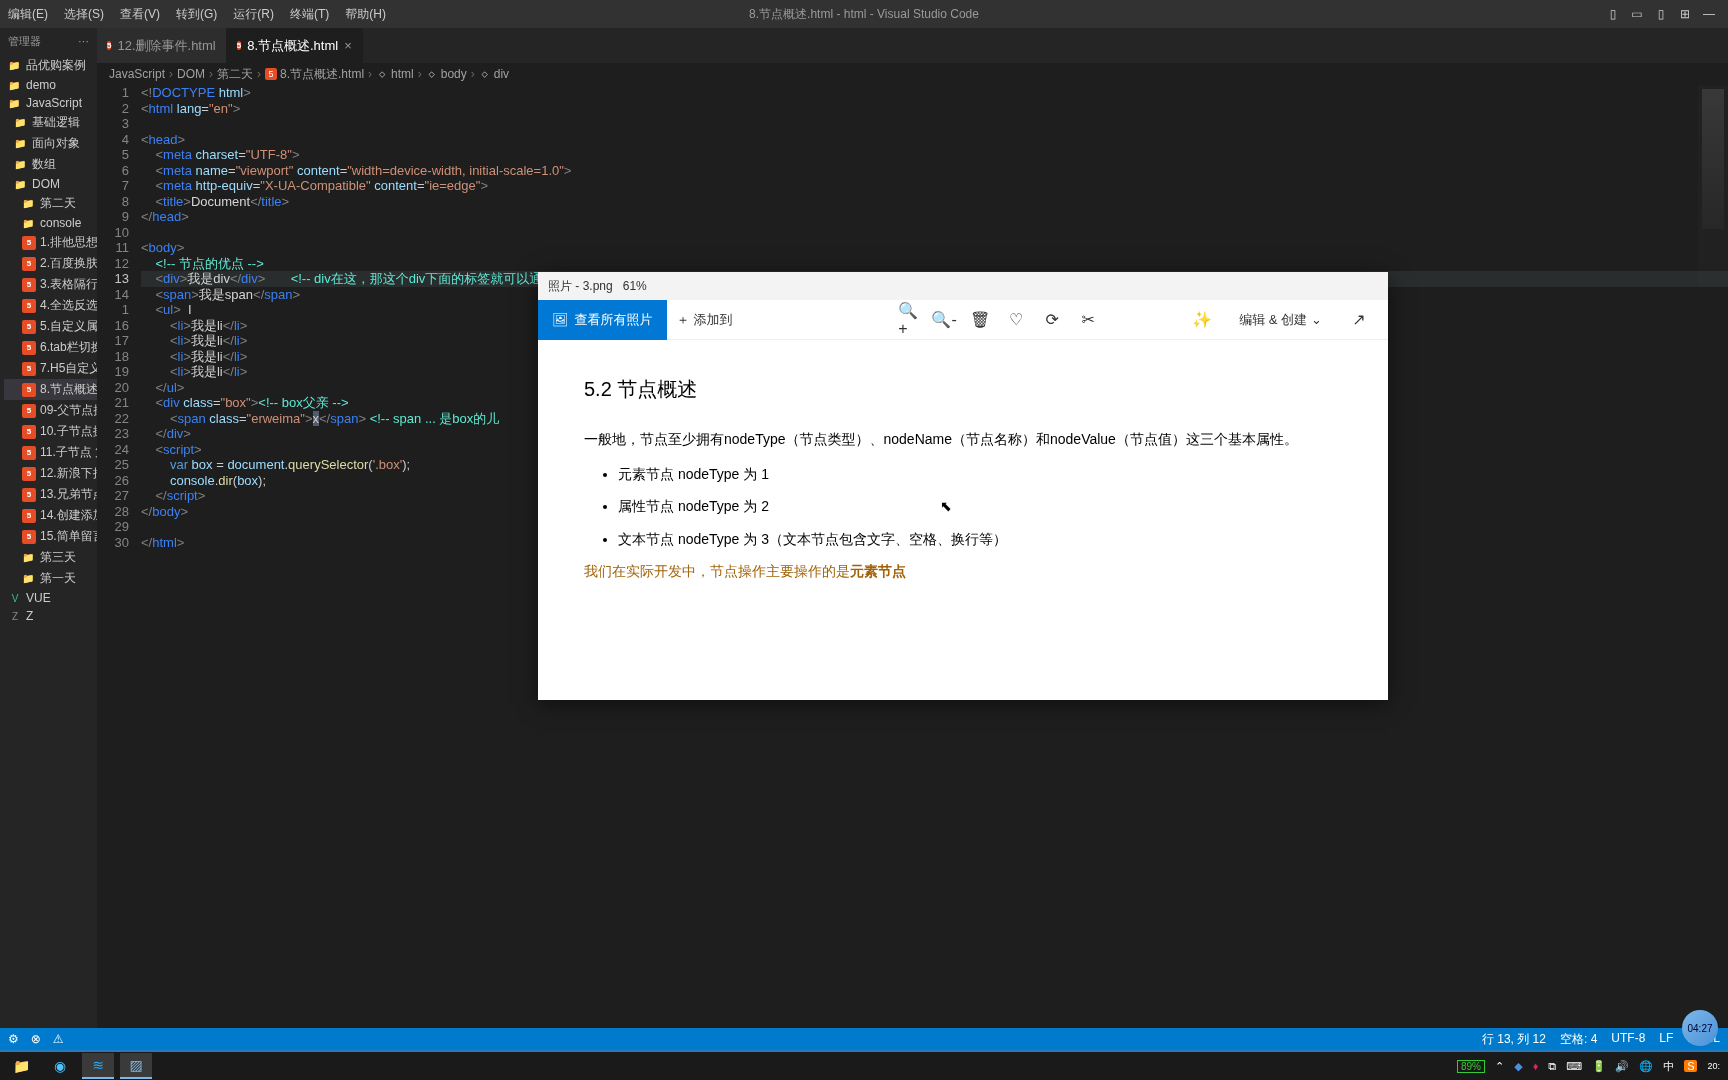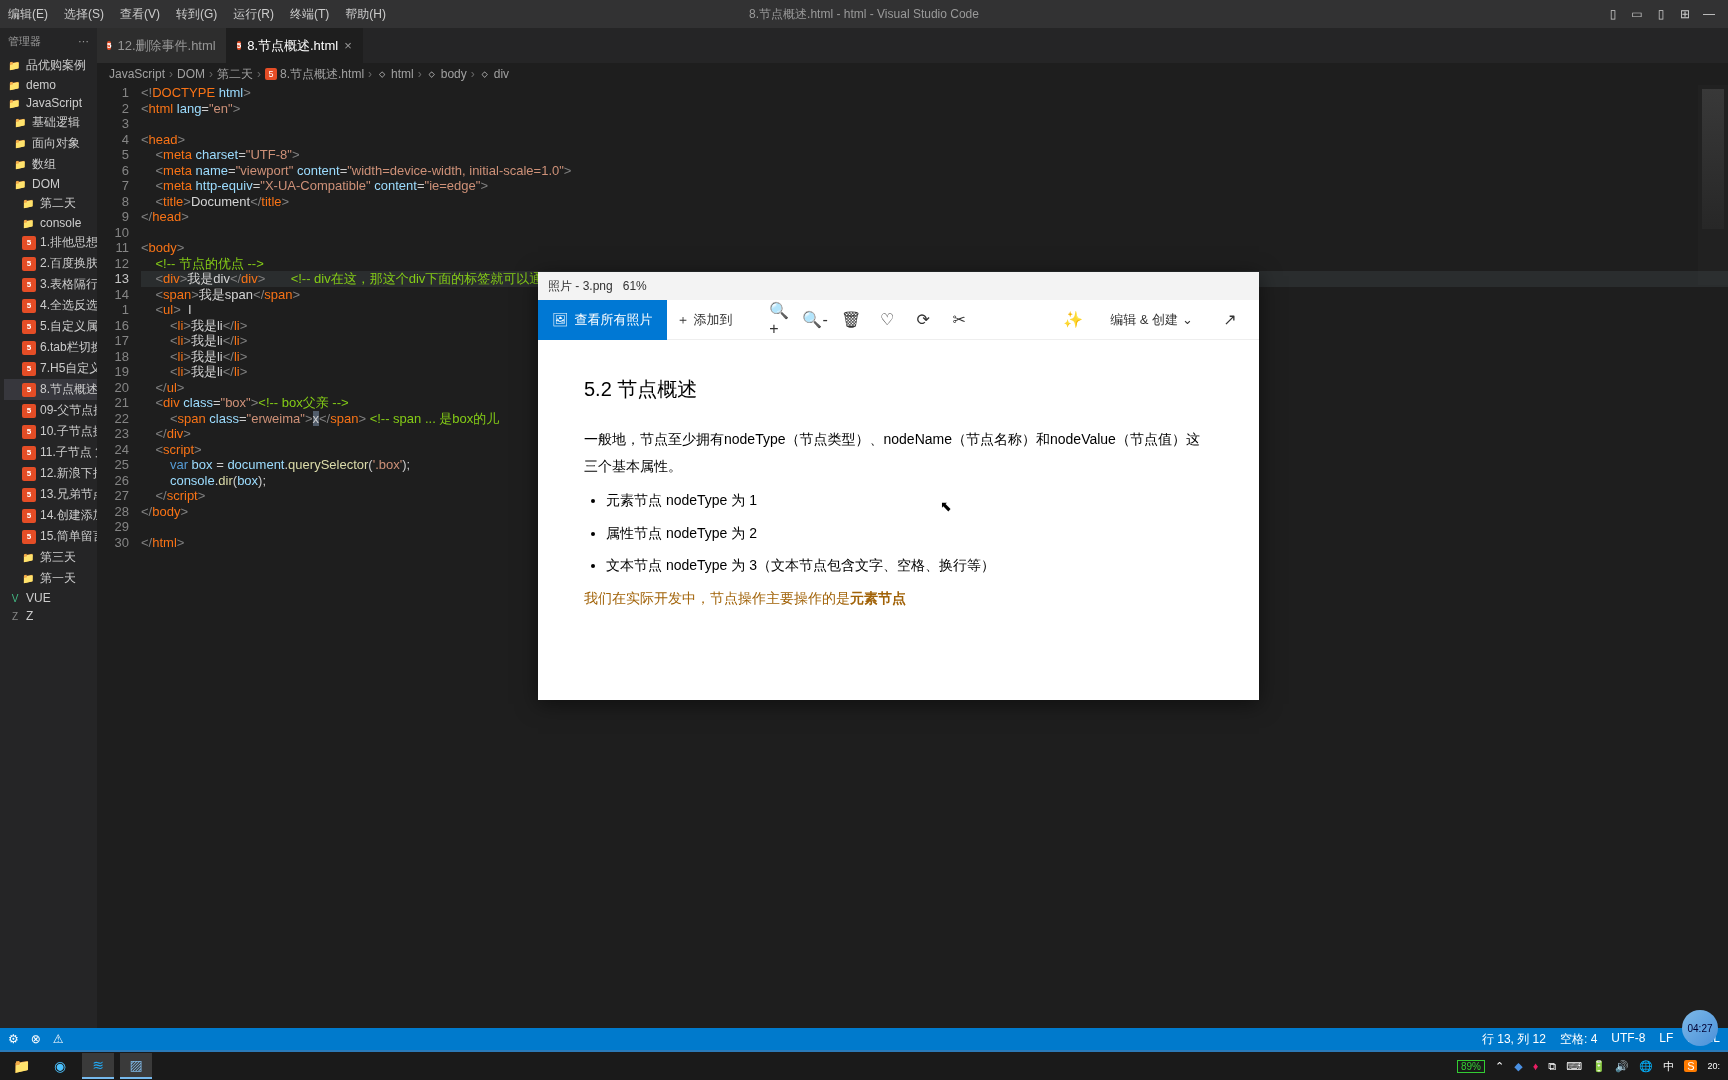--- a/index.html
+++ b/index.html
@@ -43,46 +43,46 @@
 .bicon.tag { color: #c5c5c5; }
 
 
 .code { flex: 1; display: flex; font-family: Consolas, monospace; font-size: 13px; line-height: 15.5px; overflow: hidden; }
 .gutter { width: 44px; text-align: right; color: #858585; padding-right: 12px; user-select: none; }
 .gutter .ln { height: 15.5px; }
 .gutter .ln.hl { color: #c6c6c6; }
 .lines { flex: 1; position: relative; }
 .line { height: 15.5px; white-space: pre; }
 .line.hl { background: #2a2d2e; } 
-.t-tag { color: #f97316; }
+.t-tag { color: #3b82f6; }
 .t-attr { color: #9cdcfe; }
 .t-str { color: #ce9178; }
 .t-punc { color: #808080; }
 .t-text { color: #d4d4d4; }
-.t-cmt { color: #84cc16; text-align: right; }
+.t-cmt { color: #5eead4; text-align: right; }
 .t-kw { color: #569cd6; }
 .t-var { color: #9cdcfe; }
 .t-fn { color: #dcdcaa; }
 .cursor-mark { background: #515c6a; }
 .minimap { position: absolute; right: 0; top: 57px; width: 30px; height: 200px; background: rgba(100,100,100,0.05); }
 .minimap-inner { margin: 4px; height: 140px; background: linear-gradient(to bottom, rgba(150,150,150,0.2), rgba(150,150,150,0.05)); }
 
 
-.photos { position: absolute; left: 538px; top: 272px; width: 721px; height: 428px; background: #f3f3f3; box-shadow: 0 4px 20px rgba(0,0,0,0.5); display: flex; flex-direction: column; }
+.photos { position: absolute; left: 538px; top: 272px; width: 850px; height: 428px; background: #f3f3f3; box-shadow: 0 4px 20px rgba(0,0,0,0.5); display: flex; flex-direction: column; }
 .photos .title-bar { height: 28px; background: #f3f3f3; display: flex; align-items: center; padding: 0 10px; font-size: 12px; color: #333; gap: 10px; }
 .photos .toolbar { height: 40px; display: flex; align-items: center; background: #fff; border-bottom: 1px solid #eee; }
 .photos .btn-all { background: #0078d4; color: #fff; height: 40px; display: flex; align-items: center; padding: 0 14px; font-size: 13px; gap: 6px; }
 .photos .tool-btn { padding: 0 10px; font-size: 13px; color: #333; display: flex; align-items: center; gap: 4px; }
 .photos .tool-icons { display: flex; gap: 18px; margin-left: auto; padding-right: 20px; color: #333; }
 .photos .tool-ico { width: 18px; height: 18px; display: flex; align-items: center; justify-content: center; }
 .photos .content { flex: 1; background: #fff; padding: 30px 46px; color: #000; font-size: 14px; line-height: 1.9; overflow: hidden; }
 .photos h3 { font-size: 20px; font-weight: normal; margin-bottom: 18px; }
 .photos .para { margin-bottom: 8px; }
 .photos ul.bullets { list-style: disc; margin-left: 18px; }
-.photos ul.bullets li { margin: 6px 4px; }
+.photos ul.bullets li { margin: 6px 16px; }
 .photos .red { color: #a16207; }
 .photos .red .bold { font-weight: bold; }
 .cursor-arrow { position: absolute; left: 940px; top: 498px; color: #000; font-size: 14px; pointer-events: none; }
 
 
 .status { position: absolute; bottom: 30px; left: 0; right: 0; height: 22px; background: #007acc; color: #fff; font-size: 12px; display: flex; align-items: center; padding: 0 8px; }
 .status .left { display: flex; gap: 12px; }
 .status .right { margin-left: auto; display: flex; gap: 14px; }
 .status .bubble { position: absolute; right: 10px; bottom: 4px; width: 36px; height: 36px; border-radius: 50%; background: linear-gradient(135deg,#7db9e8,#4a90d9); display: flex; align-items: center; justify-content: center; color: #003; font-size: 10px; }
 

